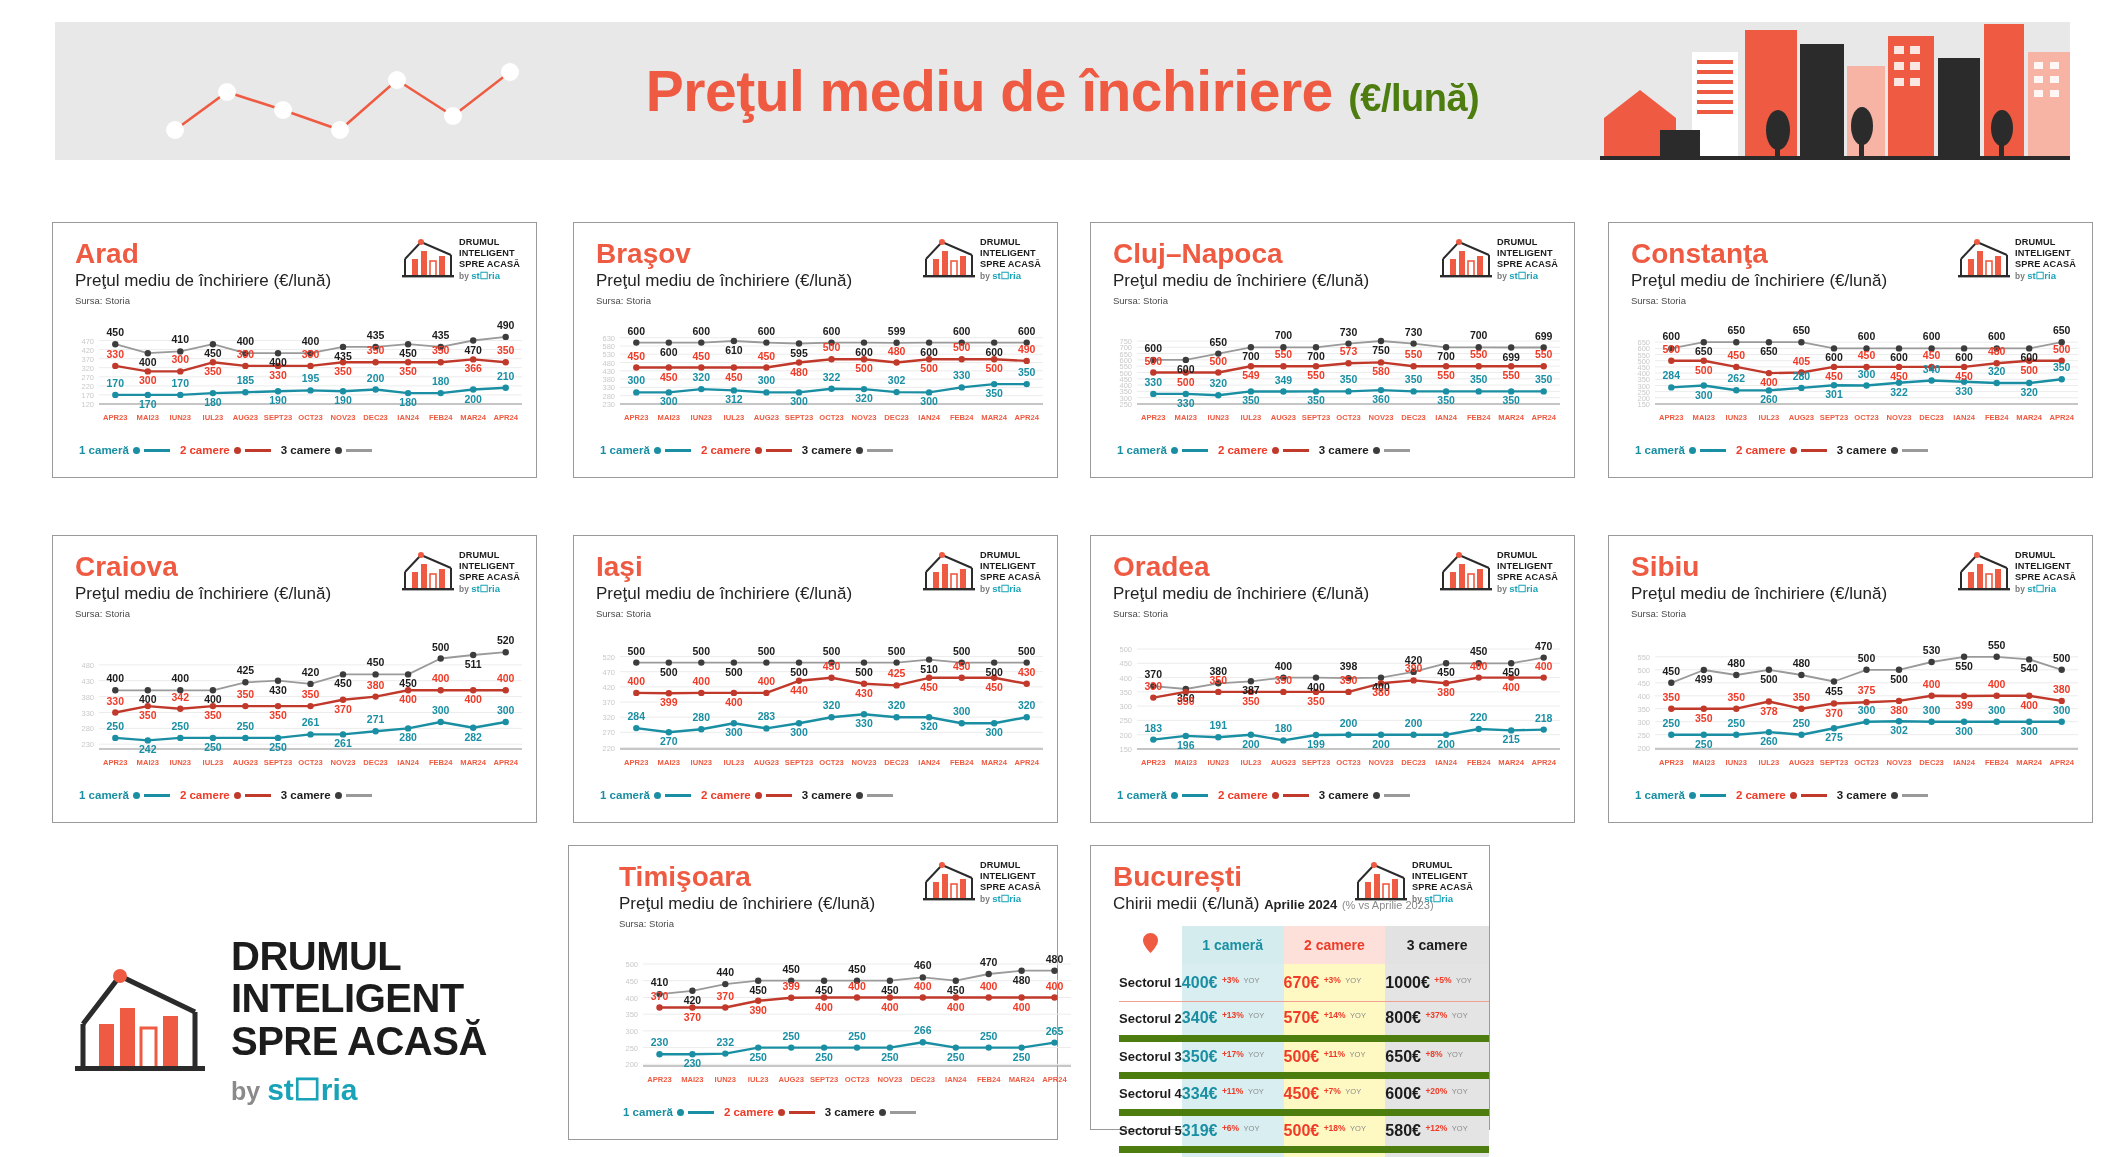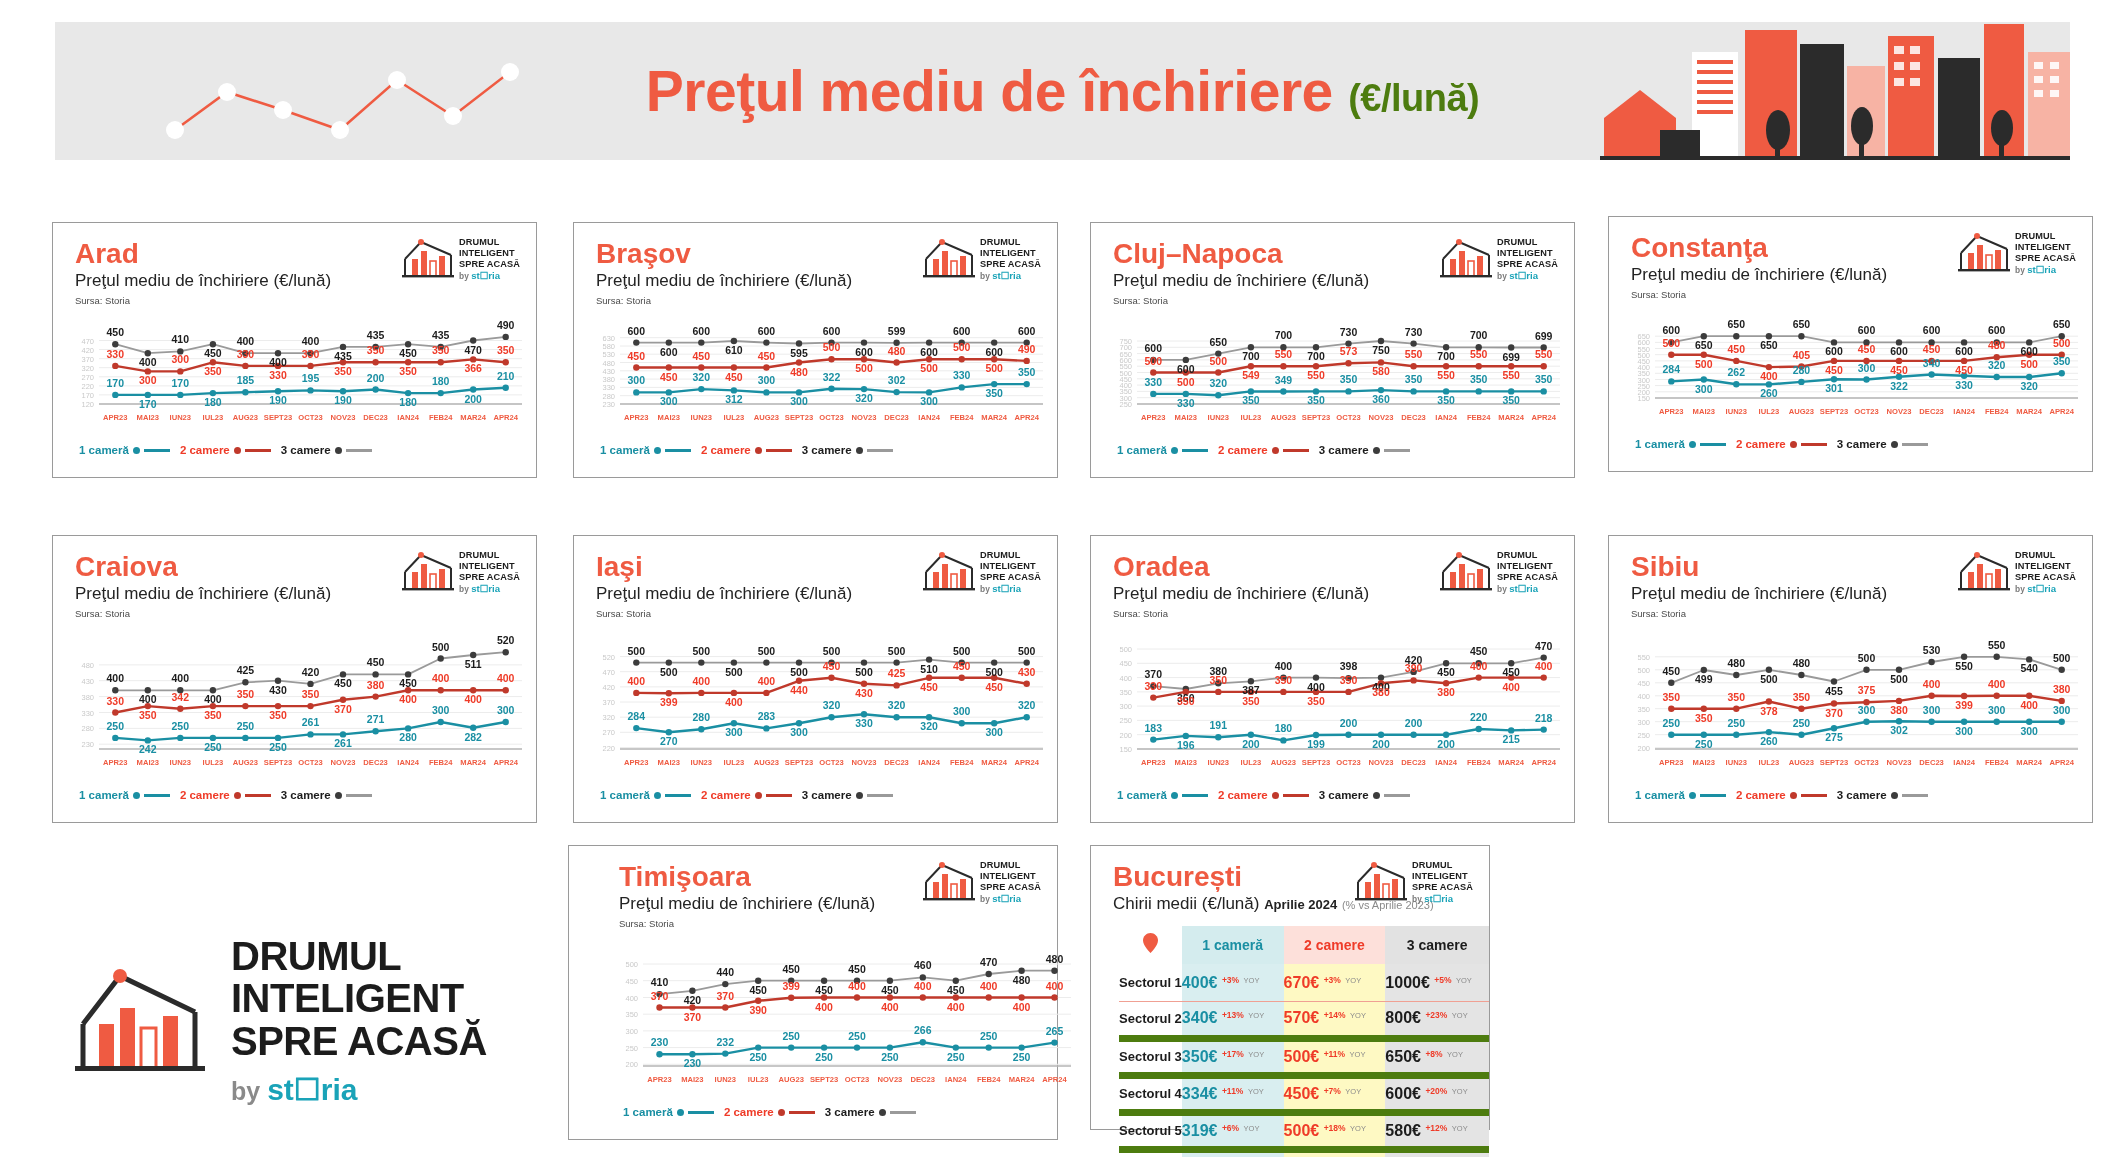--- a/index.html
+++ b/index.html
@@ -621,21 +621,21 @@
           <span class="dot"></span>
           <span class="bar"></span>
         </span>
         <span class="lg c3">
        <span>3 camere</span>
           <span class="dot"></span>
           <span class="bar"></span>
         </span>
       </div>
     </div>
-    <div class="card" style="left: 1608px; top: 216px; width: 485px; height: 256px;">
+    <div class="card" style="left: 1608px; top: 222px; width: 485px; height: 256px;">
       <div class="card-head">
       <div class="city-name">Constanţa</div>
       <div class="card-sub">Preţul mediu de închiriere (€/lună)</div>
        <div class="card-src">Sursa: Storia</div>
       <div class="brand">
     <svg width="52" height="42" viewBox="0 0 52 42">
       <polyline points="3,22 19,5 49,18" fill="none" stroke="#2b2b2b" stroke-width="2"></polyline>
       <polyline points="3,22 3,38" fill="none" stroke="#2b2b2b" stroke-width="2"></polyline>
       <polyline points="49,18 49,38" fill="none" stroke="#2b2b2b" stroke-width="2"></polyline>
       <circle cx="19" cy="5" r="3" fill="#ef5b42"></circle>
@@ -1635,21 +1635,21 @@
             <span class="pct">+13%</span>
             <span class="yoy">YOY</span>
           </td>
             <td class="cell c-2">
             <span class="val">570€</span>
             <span class="pct">+14%</span>
             <span class="yoy">YOY</span>
           </td>
             <td class="cell c-3">
             <span class="val">800€</span>
-            <span class="pct">+23%</span>
+            <span class="pct">+37%</span>
             <span class="yoy">YOY</span>
           </td>
           </tr>
           <tr class="tbl-sep">
       <td class="td-sector">Sectorul 3</td>
             <td class="cell c-1">
             <span class="val">350€</span>
             <span class="pct">+17%</span>
             <span class="yoy">YOY</span>
           </td>

